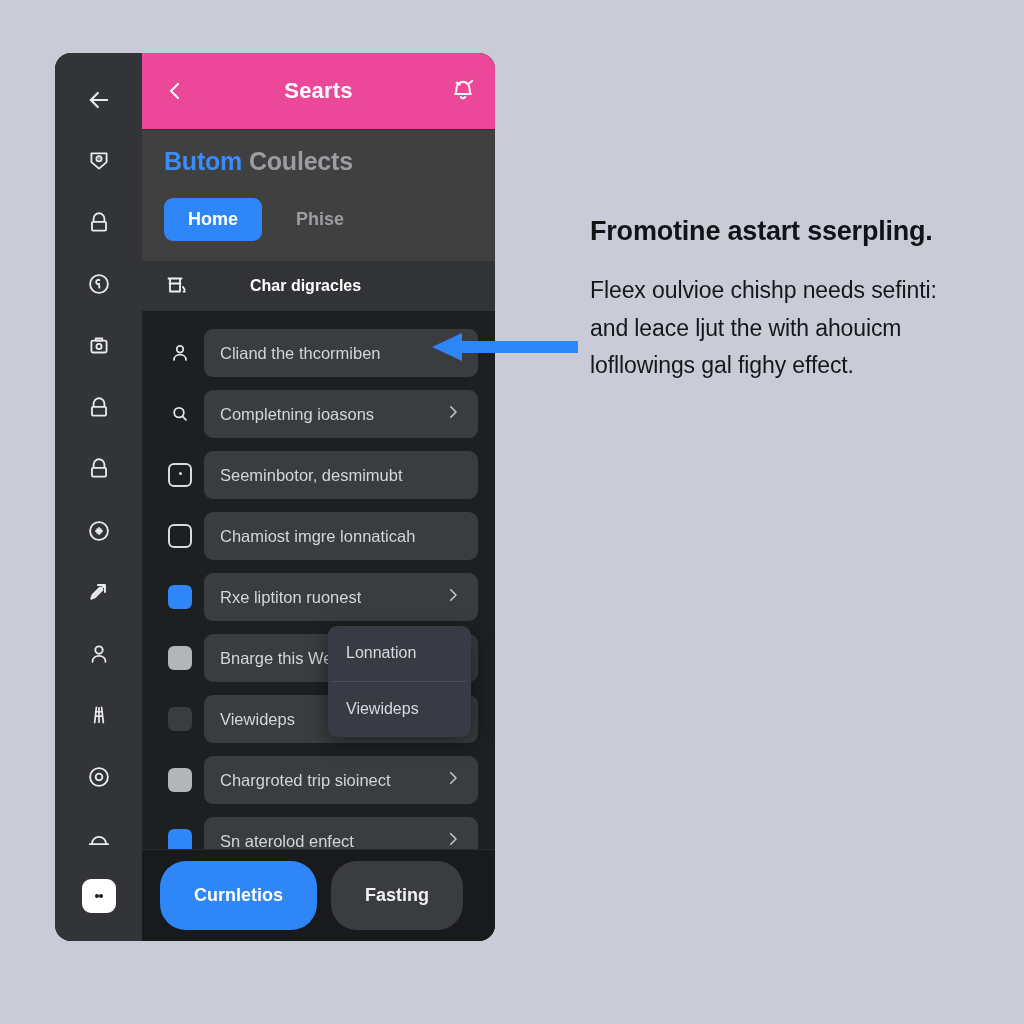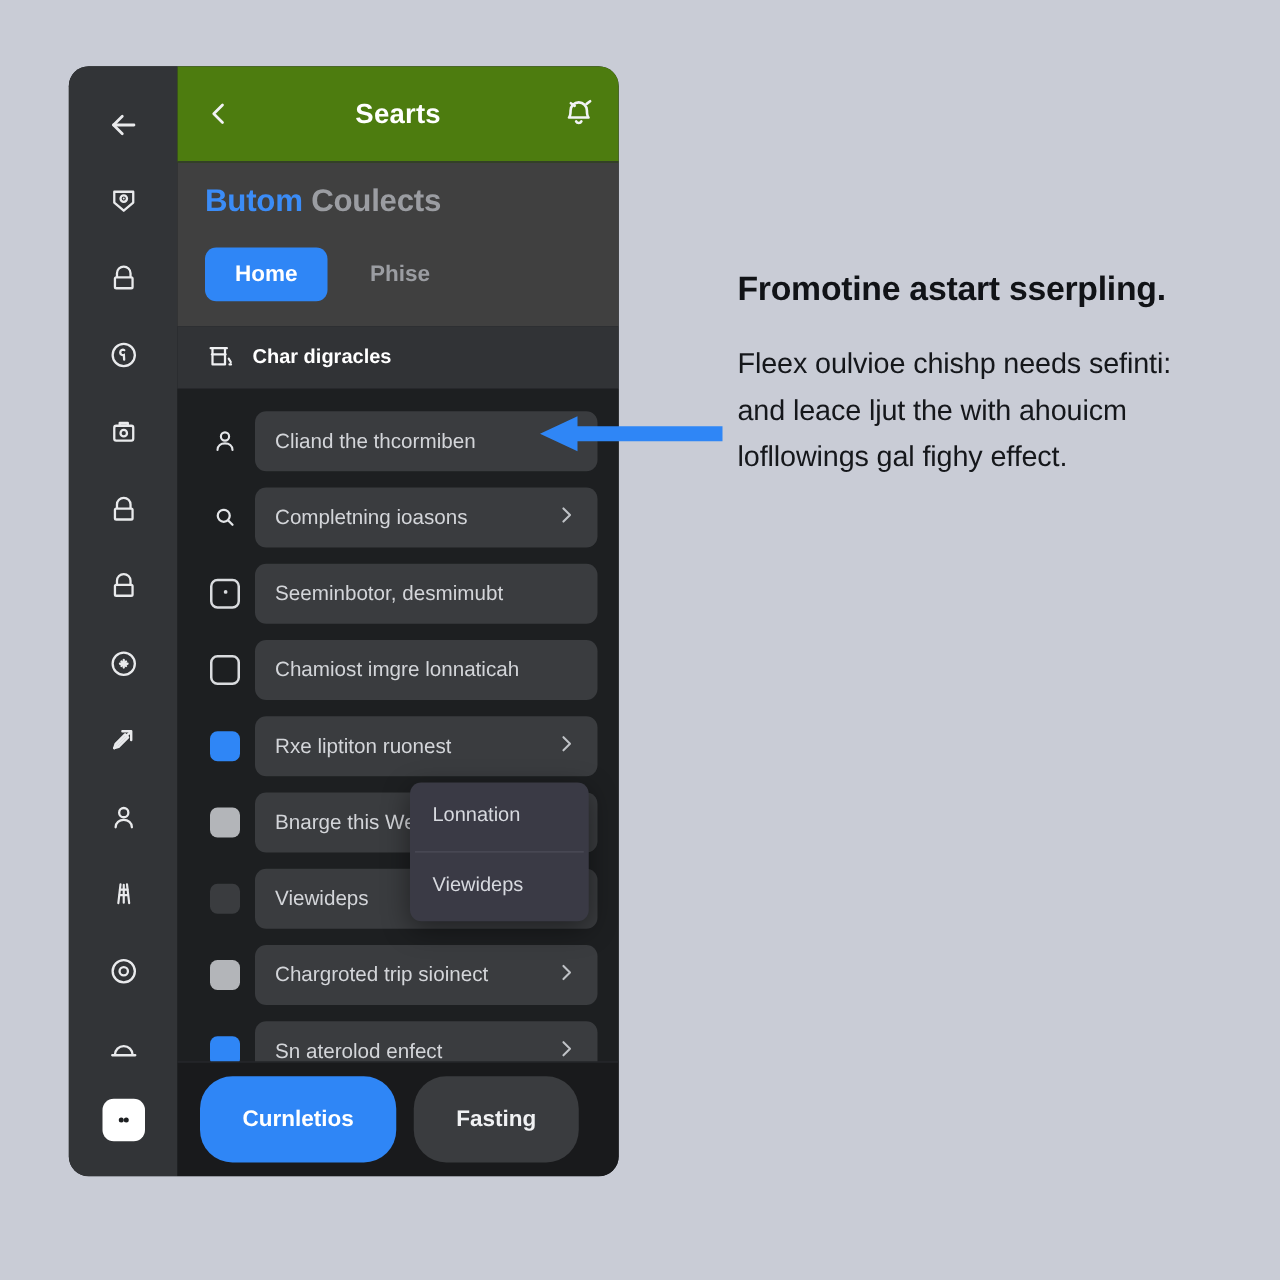--- a/index.html
+++ b/index.html
@@ -41,21 +41,21 @@
     margin-bottom: 28px;
   }
   #rail-more .dot { width: 4px; height: 4px; border-radius: 50%; background: #1d1f21; margin: 2px 0; }
 
   
   #content { flex: 1 1 auto; display: flex; flex-direction: column; position: relative; min-width: 0; }
 
   
   #appbar {
     height: 77px; flex: 0 0 77px;
-    background: #4d7c0f;
+    background: #ec4899;
     display: flex; align-items: center; padding: 0 18px;
     border-bottom: 1px solid #2b2d30;
     position: relative;
   }
   #back-chevron { width: 30px; color: #f2f3f5; display: flex; align-items: center; justify-content: center; }
   #appbar-title {
     position: absolute; left: 0; right: 0; text-align: center;
     font-size: 22px; font-weight: 700; color: #ffffff; letter-spacing: .2px;
     pointer-events: none;
   }
@@ -73,21 +73,21 @@
   }
   .tab.active { background: #2f86f6; color: #ffffff; }
 
   
   #section-row {
     display: flex; align-items: center; gap: 14px;
     height: 50px; flex: 0 0 50px;
     padding: 0 22px;
     background: #313336;
   }
-  #section-row .sec-label { font-size: 16px; font-weight: 700; color: #ffffff; }
+  #section-row .sec-label { font-size: 16px; font-weight: 700; color: #ffffff; margin-left: 48px; }
   .sec-ico { color: #f0f1f3; display: flex; }
 
   
   #list {
     flex: 1 1 auto; position: relative;
     background: #1d1f21;
     padding: 12px 0 8px 0;
     overflow: hidden;
   }
   .row { display: flex; align-items: center; height: 61px; padding: 0 0 0 14px; }

